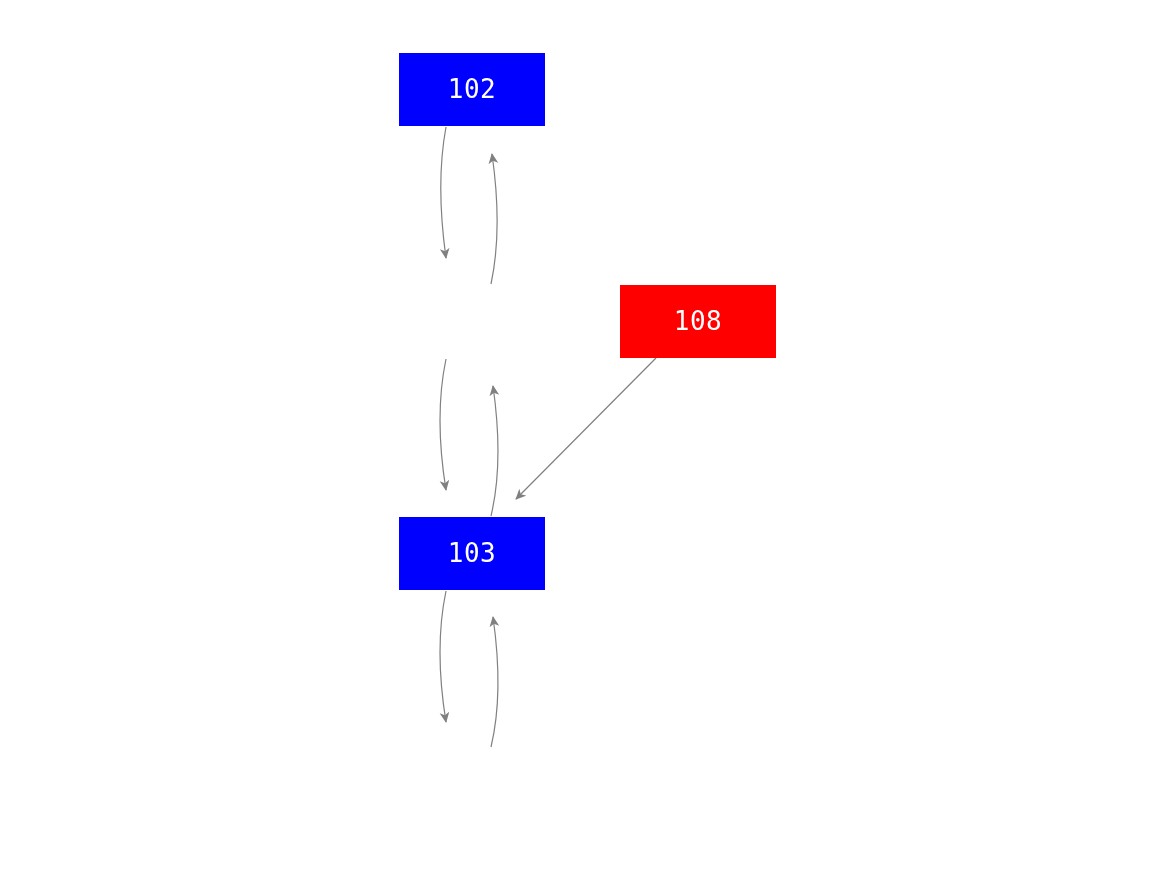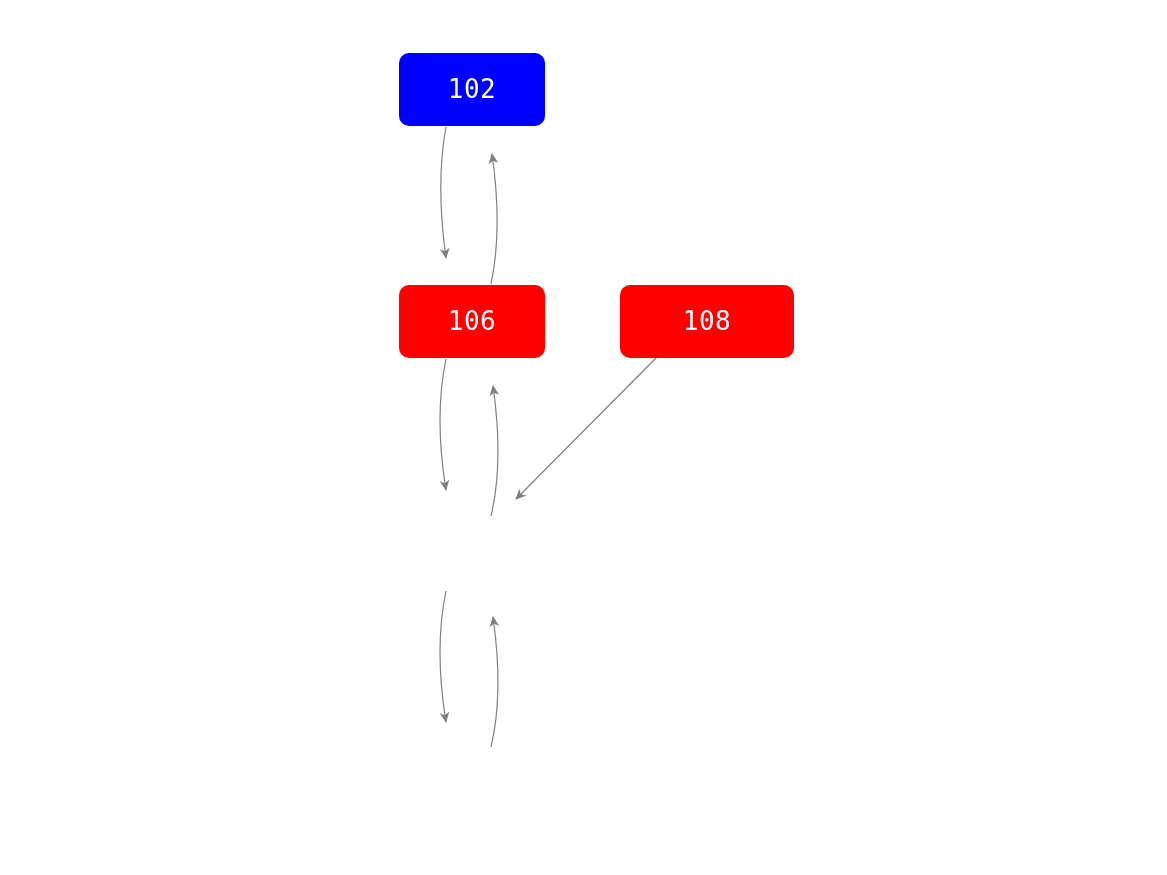--- a/index.html
+++ b/index.html
@@ -31,21 +31,20 @@
     box-sizing: border-box;
     display: flex;
     align-items: center;
     justify-content: center;
     color: #ffffff;
     font-family: "DejaVu Sans Mono", "Liberation Mono", monospace;
     font-size: 26px;
     line-height: 1;
     letter-spacing: 0.5px;
     user-select: none;
-    border-radius: 10px;
   }
   .node-label {
     display: block;
     transform: translateY(-1px);
   }
 </style>
 </head>
 <body>
 
 <div id="graph-canvas">
@@ -69,23 +68,23 @@
 
     <path d="M 491,747 C 501,705 499,659 493,617" fill="none" stroke="#808080" stroke-width="1.2" marker-end="url(#arrowhead)"></path>
 
     <path d="M 656,358 L 516,499" fill="none" stroke="#808080" stroke-width="1.2" marker-end="url(#arrowhead)"></path>
   </svg>
 
   <div class="node" style="left:399px; top:53px; width:146px; height:73px; background:#0000FF;">
     <span class="node-label">102</span>
   </div>
 
-  <div class="node" style="left:399px; top:285px; width:146px; height:73px; background:#FF0000;">
-    <span class="node-label">106</span>
-  </div>
 
-  <div class="node" style="left:620px; top:285px; width:174px; height:73px; background:#FF0000;">
+  <div class="node" style="left:620px; top:285px; width:156px; height:73px; background:#FF0000;">
     <span class="node-label">108</span>
   </div>
 
+  <div class="node" style="left:399px; top:517px; width:146px; height:73px; background:#0000FF;">
+    <span class="node-label">103</span>
+  </div>
 
 
 </div>
 
 </body></html>

